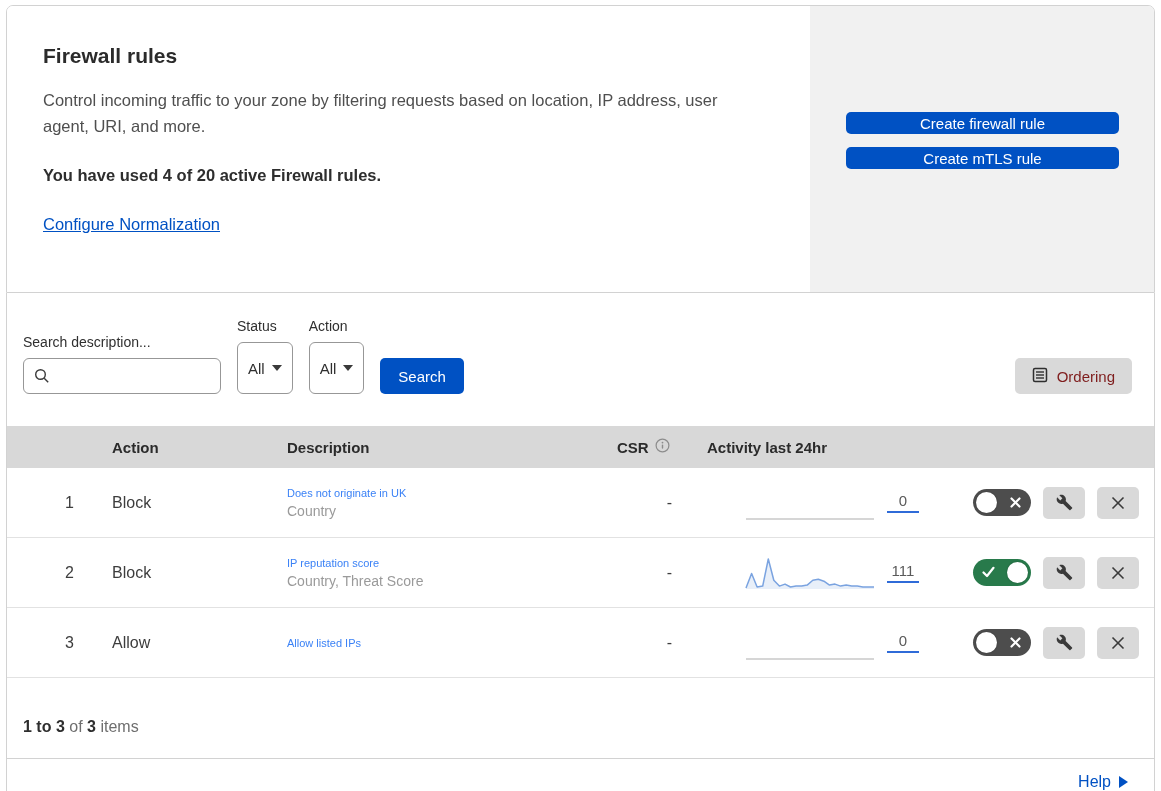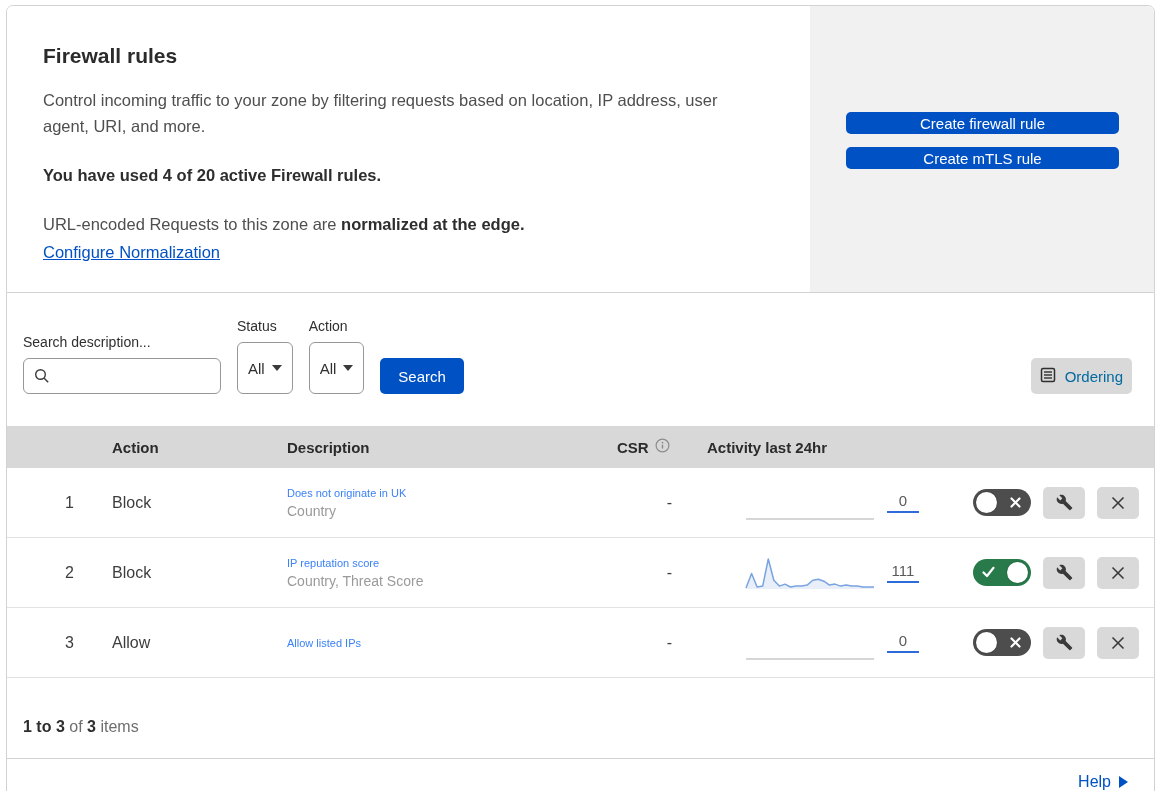--- a/index.html
+++ b/index.html
@@ -60,21 +60,21 @@
     display:flex; align-items:center; gap:7px; padding:0 10px; cursor:pointer;
     font-size:15px; color:#2f2f2f;
   }
   .caret { width:0; height:0; border-left:5px solid transparent; border-right:5px solid transparent; border-top:6px solid #3a3a3a; }
   .btn-search {
     height:36px; padding:0 18px; background:#0051c3; color:#fff; border:none; border-radius:5px;
     font-size:15px; font-family:inherit; cursor:pointer; align-self:flex-end;
   }
   .btn-ordering {
     margin-left:auto; align-self:flex-end;
-    height:36px; padding:0 9px; background:#d9d9d9; color:#0369a1;
+    height:36px; padding:0 17px; background:#d9d9d9; color:#7f1d1d;
     border:none; border-radius:5px; font-size:15px; font-family:inherit; cursor:pointer;
     display:flex; align-items:center; gap:9px;
   }
 
   
   .thead, .trow {
     display:grid;
     grid-template-columns:105px 175px 325px 95px 215px 1fr;
     align-items:center;
   }
@@ -116,21 +116,20 @@
   .help-arrow { width:0; height:0; border-left:9px solid #0051c3; border-top:6px solid transparent; border-bottom:6px solid transparent; }
 </style>
 </head>
 <body>
 
 <div class="top-card">
   <div class="top-left">
     <h1 class="page-title">Firewall rules</h1>
     <p class="page-desc">Control incoming traffic to your zone by filtering requests based on location, IP address, user agent, URI, and more.</p>
     <p class="usage-note">You have used 4 of 20 active Firewall rules.</p>
-    <p class="norm-line"><span>URL-encoded Requests to this zone are</span> <strong>normalized at the edge.</strong></p>
     <a class="norm-link">Configure Normalization</a>
   </div>
   <div class="top-right">
     <button class="btn-primary">Create firewall rule</button>
     <button class="btn-primary">Create mTLS rule</button>
   </div>
 </div>
 
 <div class="bottom-card">
 

